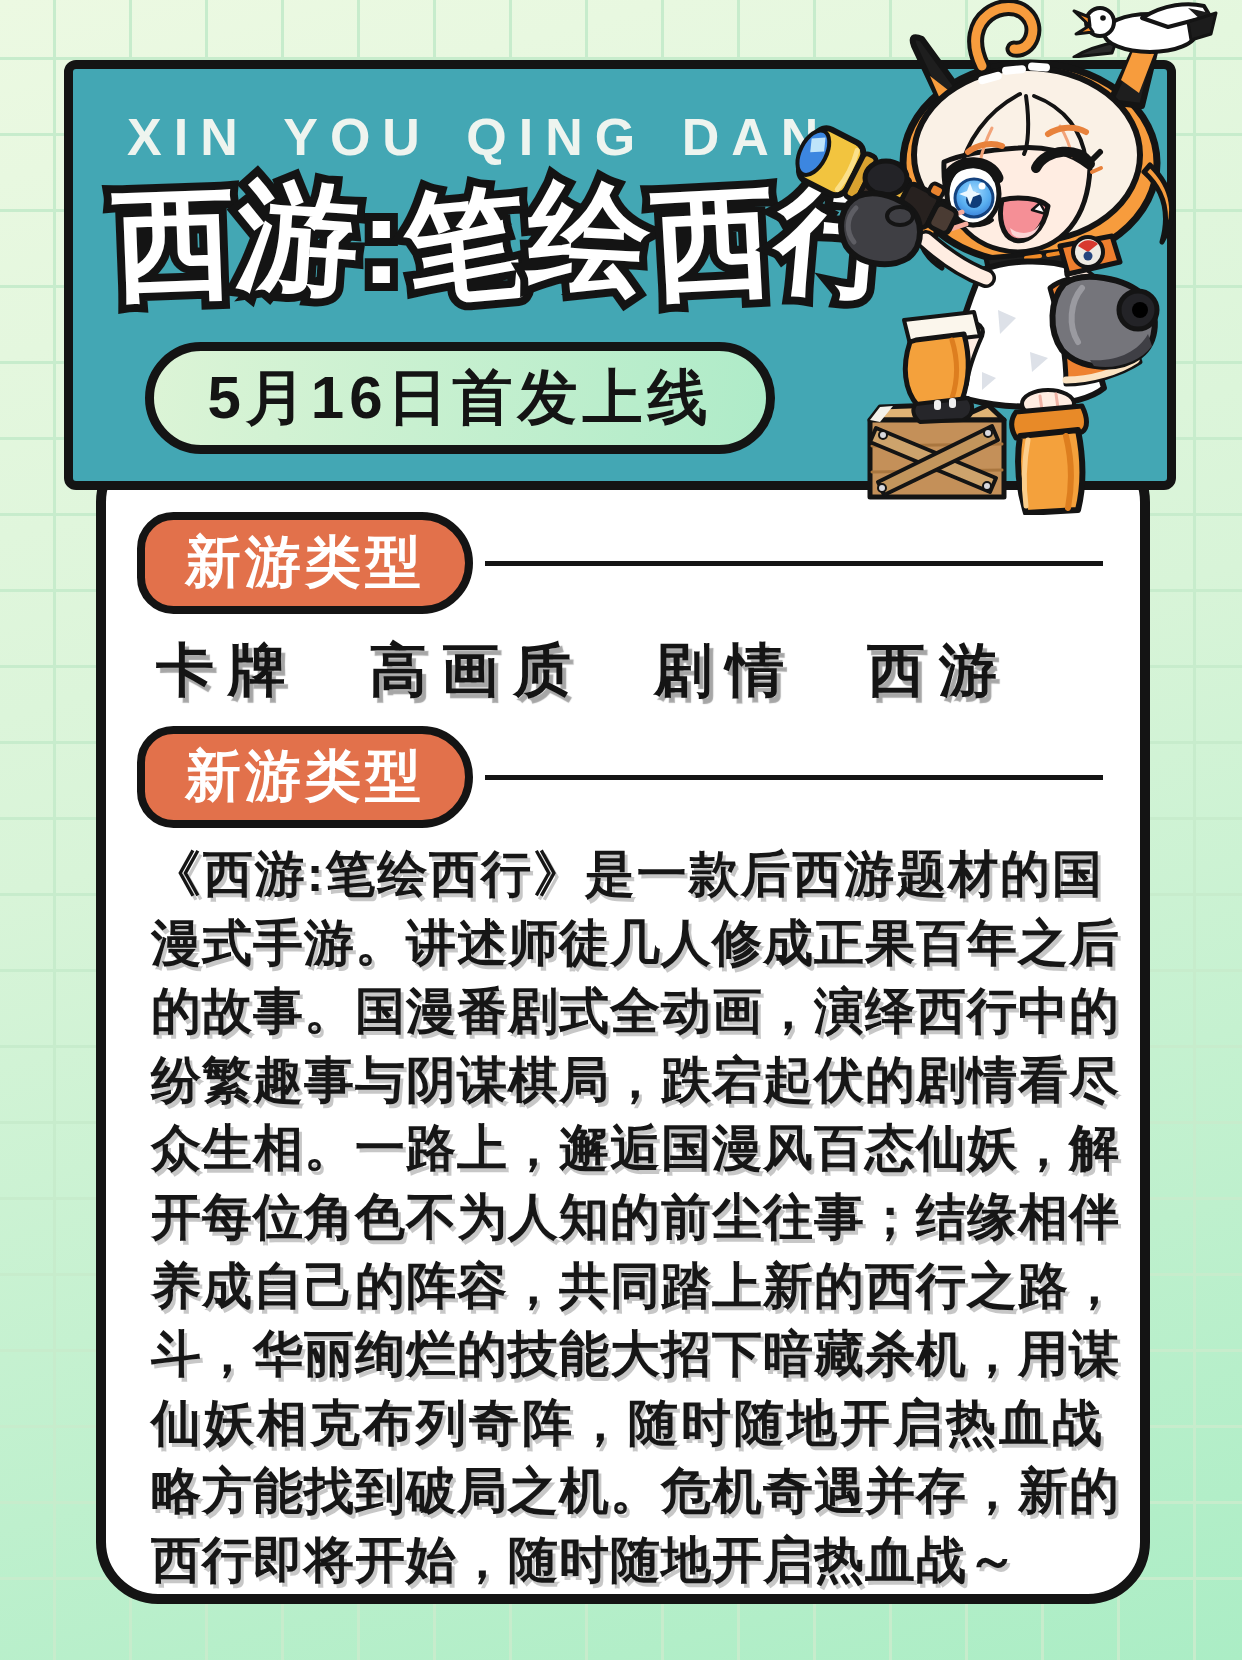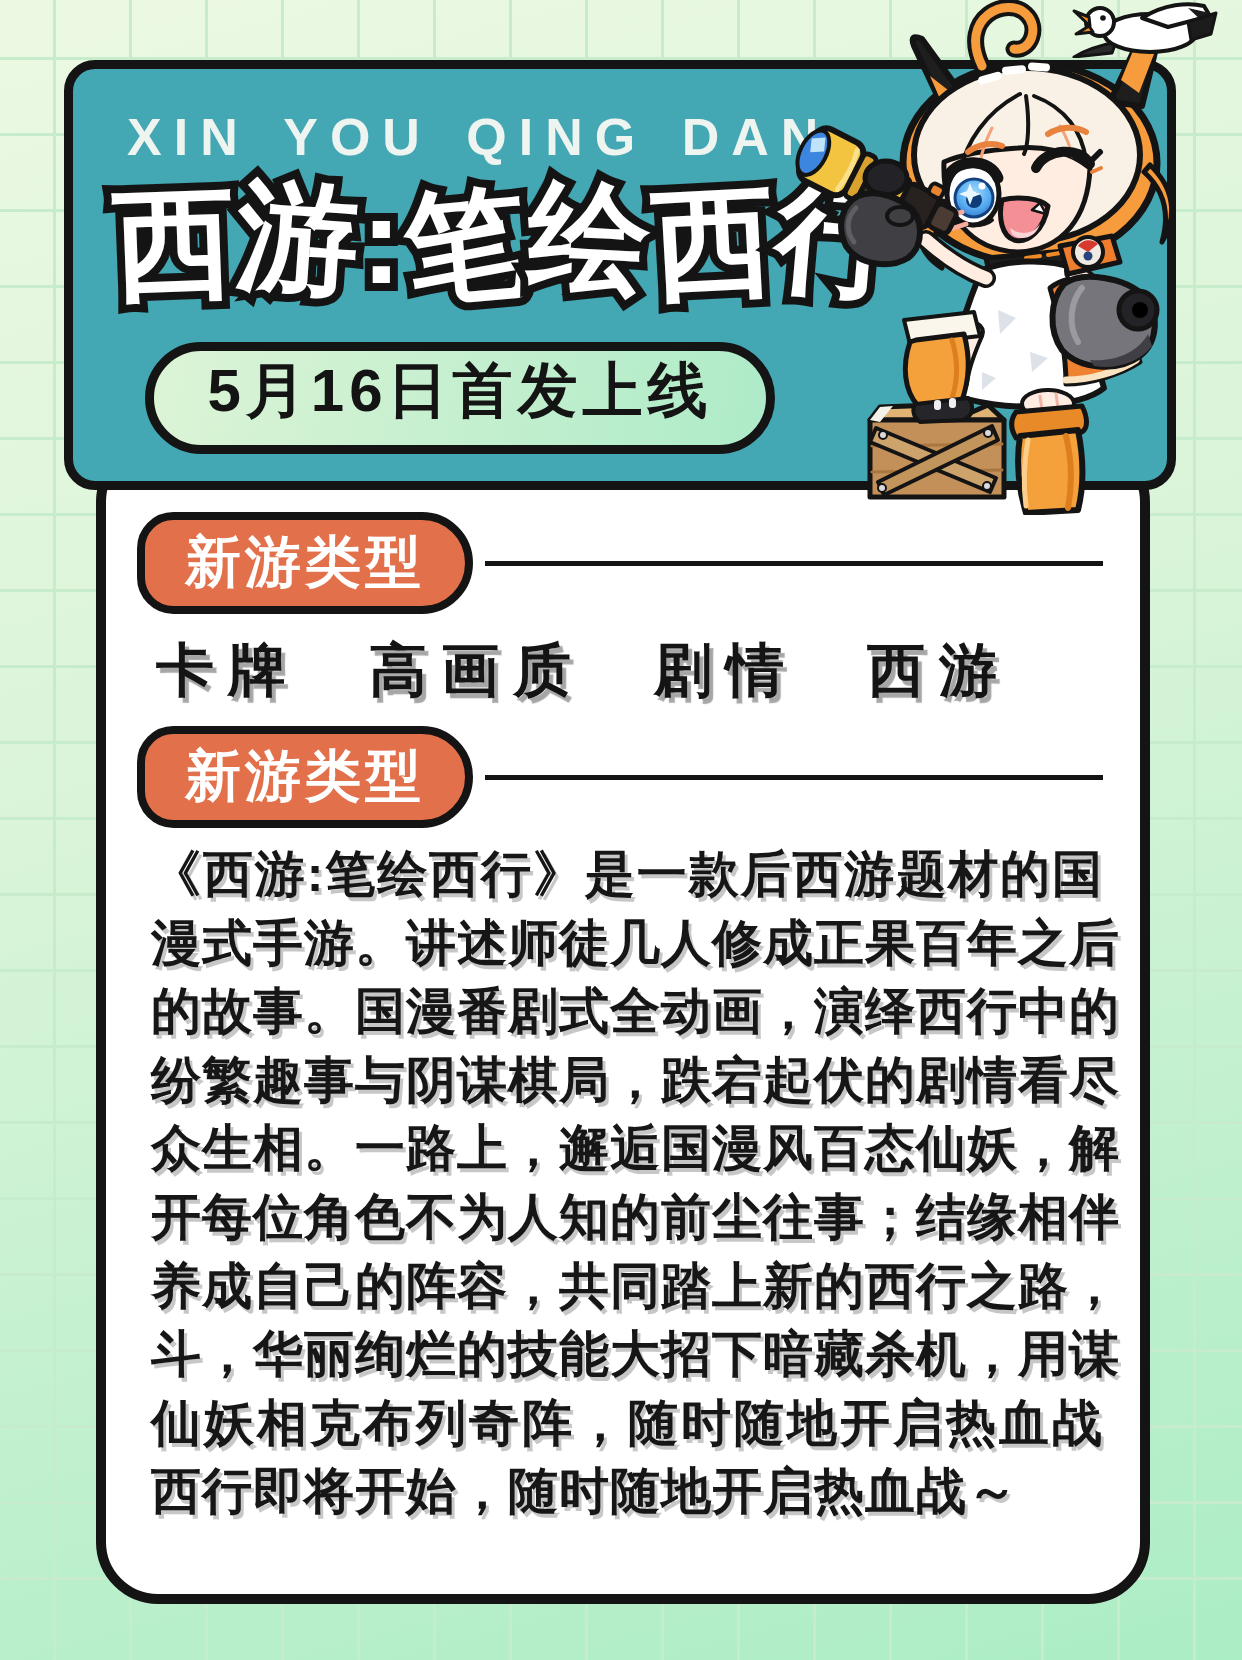--- a/index.html
+++ b/index.html
@@ -8,42 +8,42 @@
     font-family:"Liberation Sans","DejaVu Sans",sans-serif;
     background-image:
       repeating-linear-gradient(to right, transparent 0 73px, var(--grid-line,#C7ECCC) 73px 76px),
       repeating-linear-gradient(to bottom, transparent 0 73px, var(--grid-line,#C7ECCC) 73px 76px),
       linear-gradient(165deg, var(--bg-top,#ECF9E2) 0%, #D8F4D8 45%, var(--bg-bottom,#ABEDC5) 100%);
     background-position:-20px 0, 0 -16px, 0 0;
   }
   .header-card{
     position:absolute;left:64px;top:60px;width:1112px;height:430px;
     background:var(--teal,#43A7B4);border:9px solid var(--ink,#141414);
-    border-radius:31px;box-sizing:border-box;z-index:2;padding-left:48px;
+    border-radius:12px;box-sizing:border-box;z-index:2;padding-left:48px;
   }
   .eyebrow{
     position:absolute;left:54px;top:38px;
     font-size:52px;font-weight:800;letter-spacing:12px;word-spacing:8px;
     color:#EEF4EF;white-space:nowrap;
   }
   .main-title{
     position:absolute;left:40px;top:102px;
     font-size:122px;font-weight:900;line-height:1.15;
     letter-spacing:2px;white-space:nowrap;color:#fff;
   }
   .main-title span{position:relative;display:inline-block;-webkit-text-stroke:16px var(--ink,#141414);}
   .main-title span::after{
     content:attr(data-ch);position:absolute;left:0;top:0;
     -webkit-text-stroke:0;color:#FFFFFF;
   }
   .launch-badge{
     position:absolute;left:72px;top:273px;width:630px;height:112px;
     box-sizing:border-box;border:9px solid var(--ink,#141414);border-radius:70px;
     background:linear-gradient(100deg,var(--badge-green-a,#DCF4D6),var(--badge-green-b,#AEEBC8));
-    display:flex;align-items:flex-start;justify-content:center;
+    display:flex;align-items:center;justify-content:center;
     font-size:60px;font-weight:900;color:var(--ink,#141414);letter-spacing:5px;white-space:nowrap;
   }
   .white-card{
     position:absolute;left:96px;top:440px;width:1054px;height:1164px;
     background:var(--paper,#FFFFFF);border:10px solid var(--ink,#141414);
     border-radius:62px;box-sizing:border-box;z-index:1;
   }
   .section-pill{
     position:absolute;left:31px;width:336px;height:102px;box-sizing:border-box;
     background:var(--orange,#E2714B);border:8px solid var(--ink,#141414);
@@ -98,20 +98,21 @@
   <div class="intro-text">
     <div class="intro-line">《西游:笔绘西行》是一款后西游题材的国</div>
     <div class="intro-line">漫式手游。讲述师徒几人修成正果百年之后</div>
     <div class="intro-line">的故事。国漫番剧式全动画，演绎西行中的</div>
     <div class="intro-line">纷繁趣事与阴谋棋局，跌宕起伏的剧情看尽</div>
     <div class="intro-line">众生相。一路上，邂逅国漫风百态仙妖，解</div>
     <div class="intro-line">开每位角色不为人知的前尘往事；结缘相伴</div>
     <div class="intro-line">养成自己的阵容，共同踏上新的西行之路，</div>
     <div class="intro-line">斗，华丽绚烂的技能大招下暗藏杀机，用谋</div>
     <div class="intro-line">仙妖相克布列奇阵，随时随地开启热血战</div>
+    <div class="intro-line">略方能找到破局之机。危机奇遇并存，新的</div>
     <div class="intro-line">西行即将开始，随时随地开启热血战～</div>
   </div>
 </div>
 
 <div class="header-card">
   <div class="eyebrow">XIN YOU QING DAN</div>
   <div class="main-title"><span data-ch="西" style="transform: rotate(-2deg) translateY(3px);">西</span><span data-ch="游" style="transform: rotate(4deg) translateY(-3px);">游</span><span data-ch=":" style="transform: rotate(0deg) translateY(0px);">:</span><span data-ch="笔" style="transform: rotate(-5deg) translateY(4px);">笔</span><span data-ch="绘" style="transform: rotate(3deg) translateY(-2px);">绘</span><span data-ch="西" style="transform: rotate(-3deg) translateY(2px);">西</span><span data-ch="行" style="transform: rotate(5deg) translateY(-1px);">行</span></div>
   <div class="launch-badge">
     <span>5月16日首发上线</span>
   </div>

